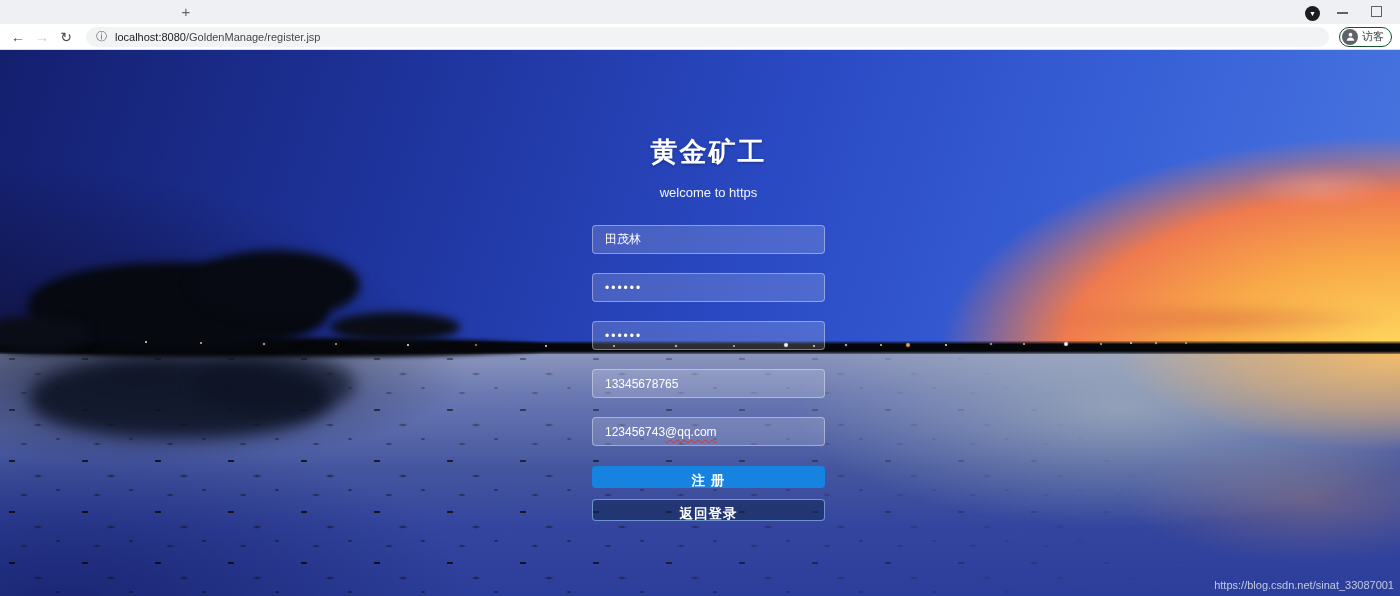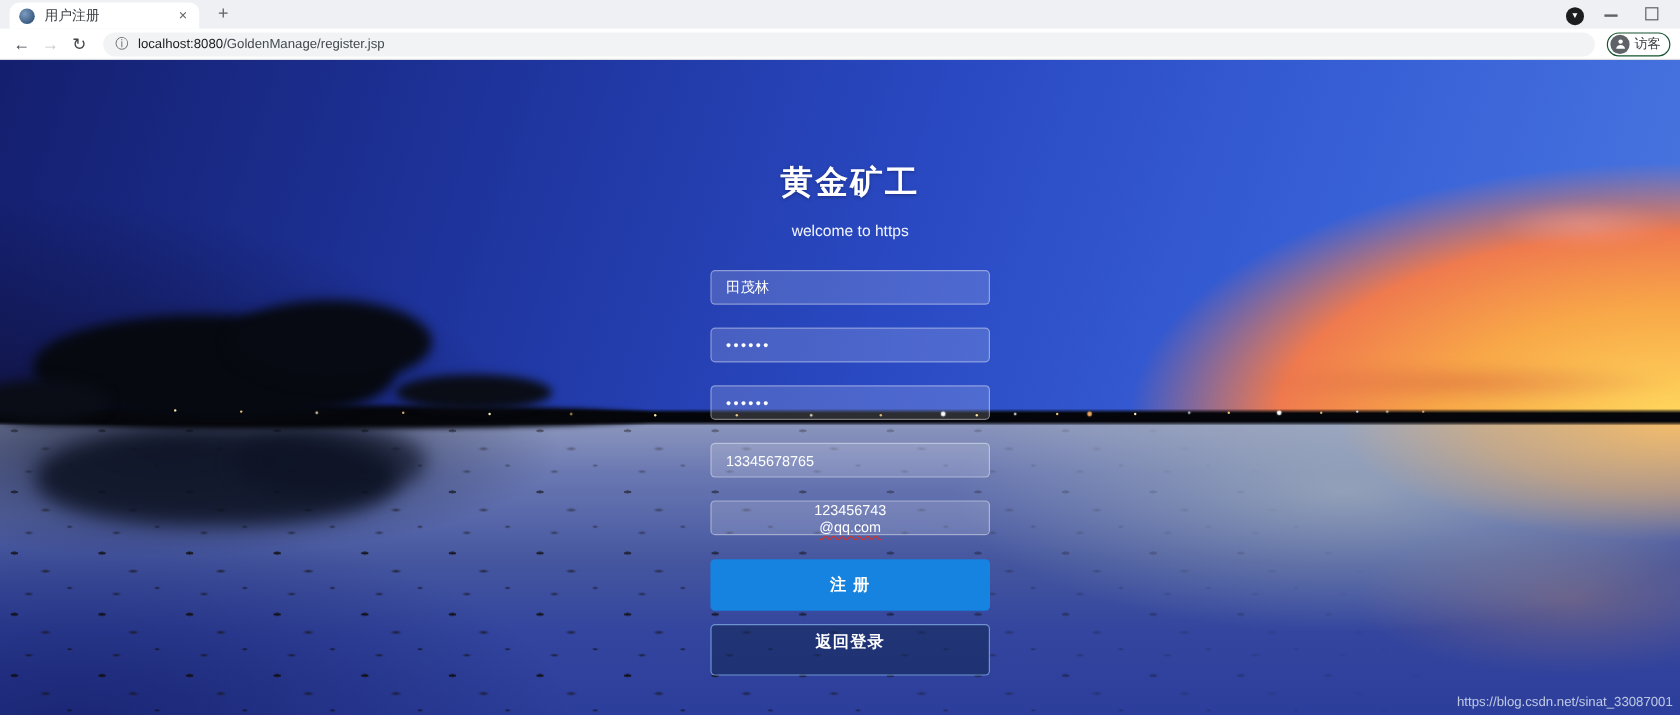--- a/index.html
+++ b/index.html
@@ -101,40 +101,35 @@
   .form-col { position:absolute; left:592px; top:84px; width:233px; }
   .form-title { text-align:center; color:#fff; font-size:27px; font-weight:bold; letter-spacing:2px;
     text-shadow:0 1px 3px rgba(0,0,30,0.35); }
   .form-subtitle { margin-top:15px; text-align:center; color:#f2f5fb; font-size:13px; }
   .field { display:block; width:233px; height:29px; margin-top:19px; background:rgba(255,255,255,0.16);
     border:1px solid rgba(255,255,255,0.38); border-radius:4px; padding:0 12px; color:#fff;
     font-size:12px; font-family:"Liberation Sans","DejaVu Sans",sans-serif; outline:none; }
   .field::selection { background:rgba(255,255,255,0.3); }
   .field.first { margin-top:25px; }
   .field.pwd { font-size:12px; letter-spacing:2px; }
-  .field-like { display:flex; align-items:center;flex-direction:column; }
+  .field-like { display:flex; align-items:center; }
   .email-flagged { text-decoration-line:underline; text-decoration-style:wavy; text-decoration-color:#d93025;
     text-decoration-thickness:1px; text-underline-offset:3px; }
-  .btn { display:block; width:233px; height:43px; border-radius:4px; color:#fff; font-size:13.5px;
+  .btn { display:block; width:233px; height:22px; border-radius:4px; color:#fff; font-size:13.5px;
     font-weight:bold; letter-spacing:1px; text-align:center; line-height:28px; cursor:pointer;
     font-family:"Liberation Sans","DejaVu Sans",sans-serif; }
   .btn-register { margin-top:20px; background:#1583df; border:none; line-height:30px; }
   .btn-back { margin-top:11px; background:rgba(18,38,82,0.55); border:1px solid rgba(125,165,225,0.85); }
 
   .watermark { position:absolute; right:6px; bottom:5px; font-size:11px; color:rgba(225,232,245,0.8); }
 </style>
 </head>
 <body>
 
 <div class="titlebar">
-  <div class="tab">
-    <span class="favicon"></span>
-    <span class="tab-title">用户注册</span>
-    <span class="tab-close">×</span>
-  </div>
   <div class="newtab">+</div>
   <div class="update-badge">▼</div>
   <div class="min-btn"></div>
   <div class="max-btn"></div>
 </div>
 
 <div class="toolbar">
   <span class="nav-ico">←</span>
   <span class="nav-ico disabled">→</span>
   <span class="nav-ico">↻</span>

